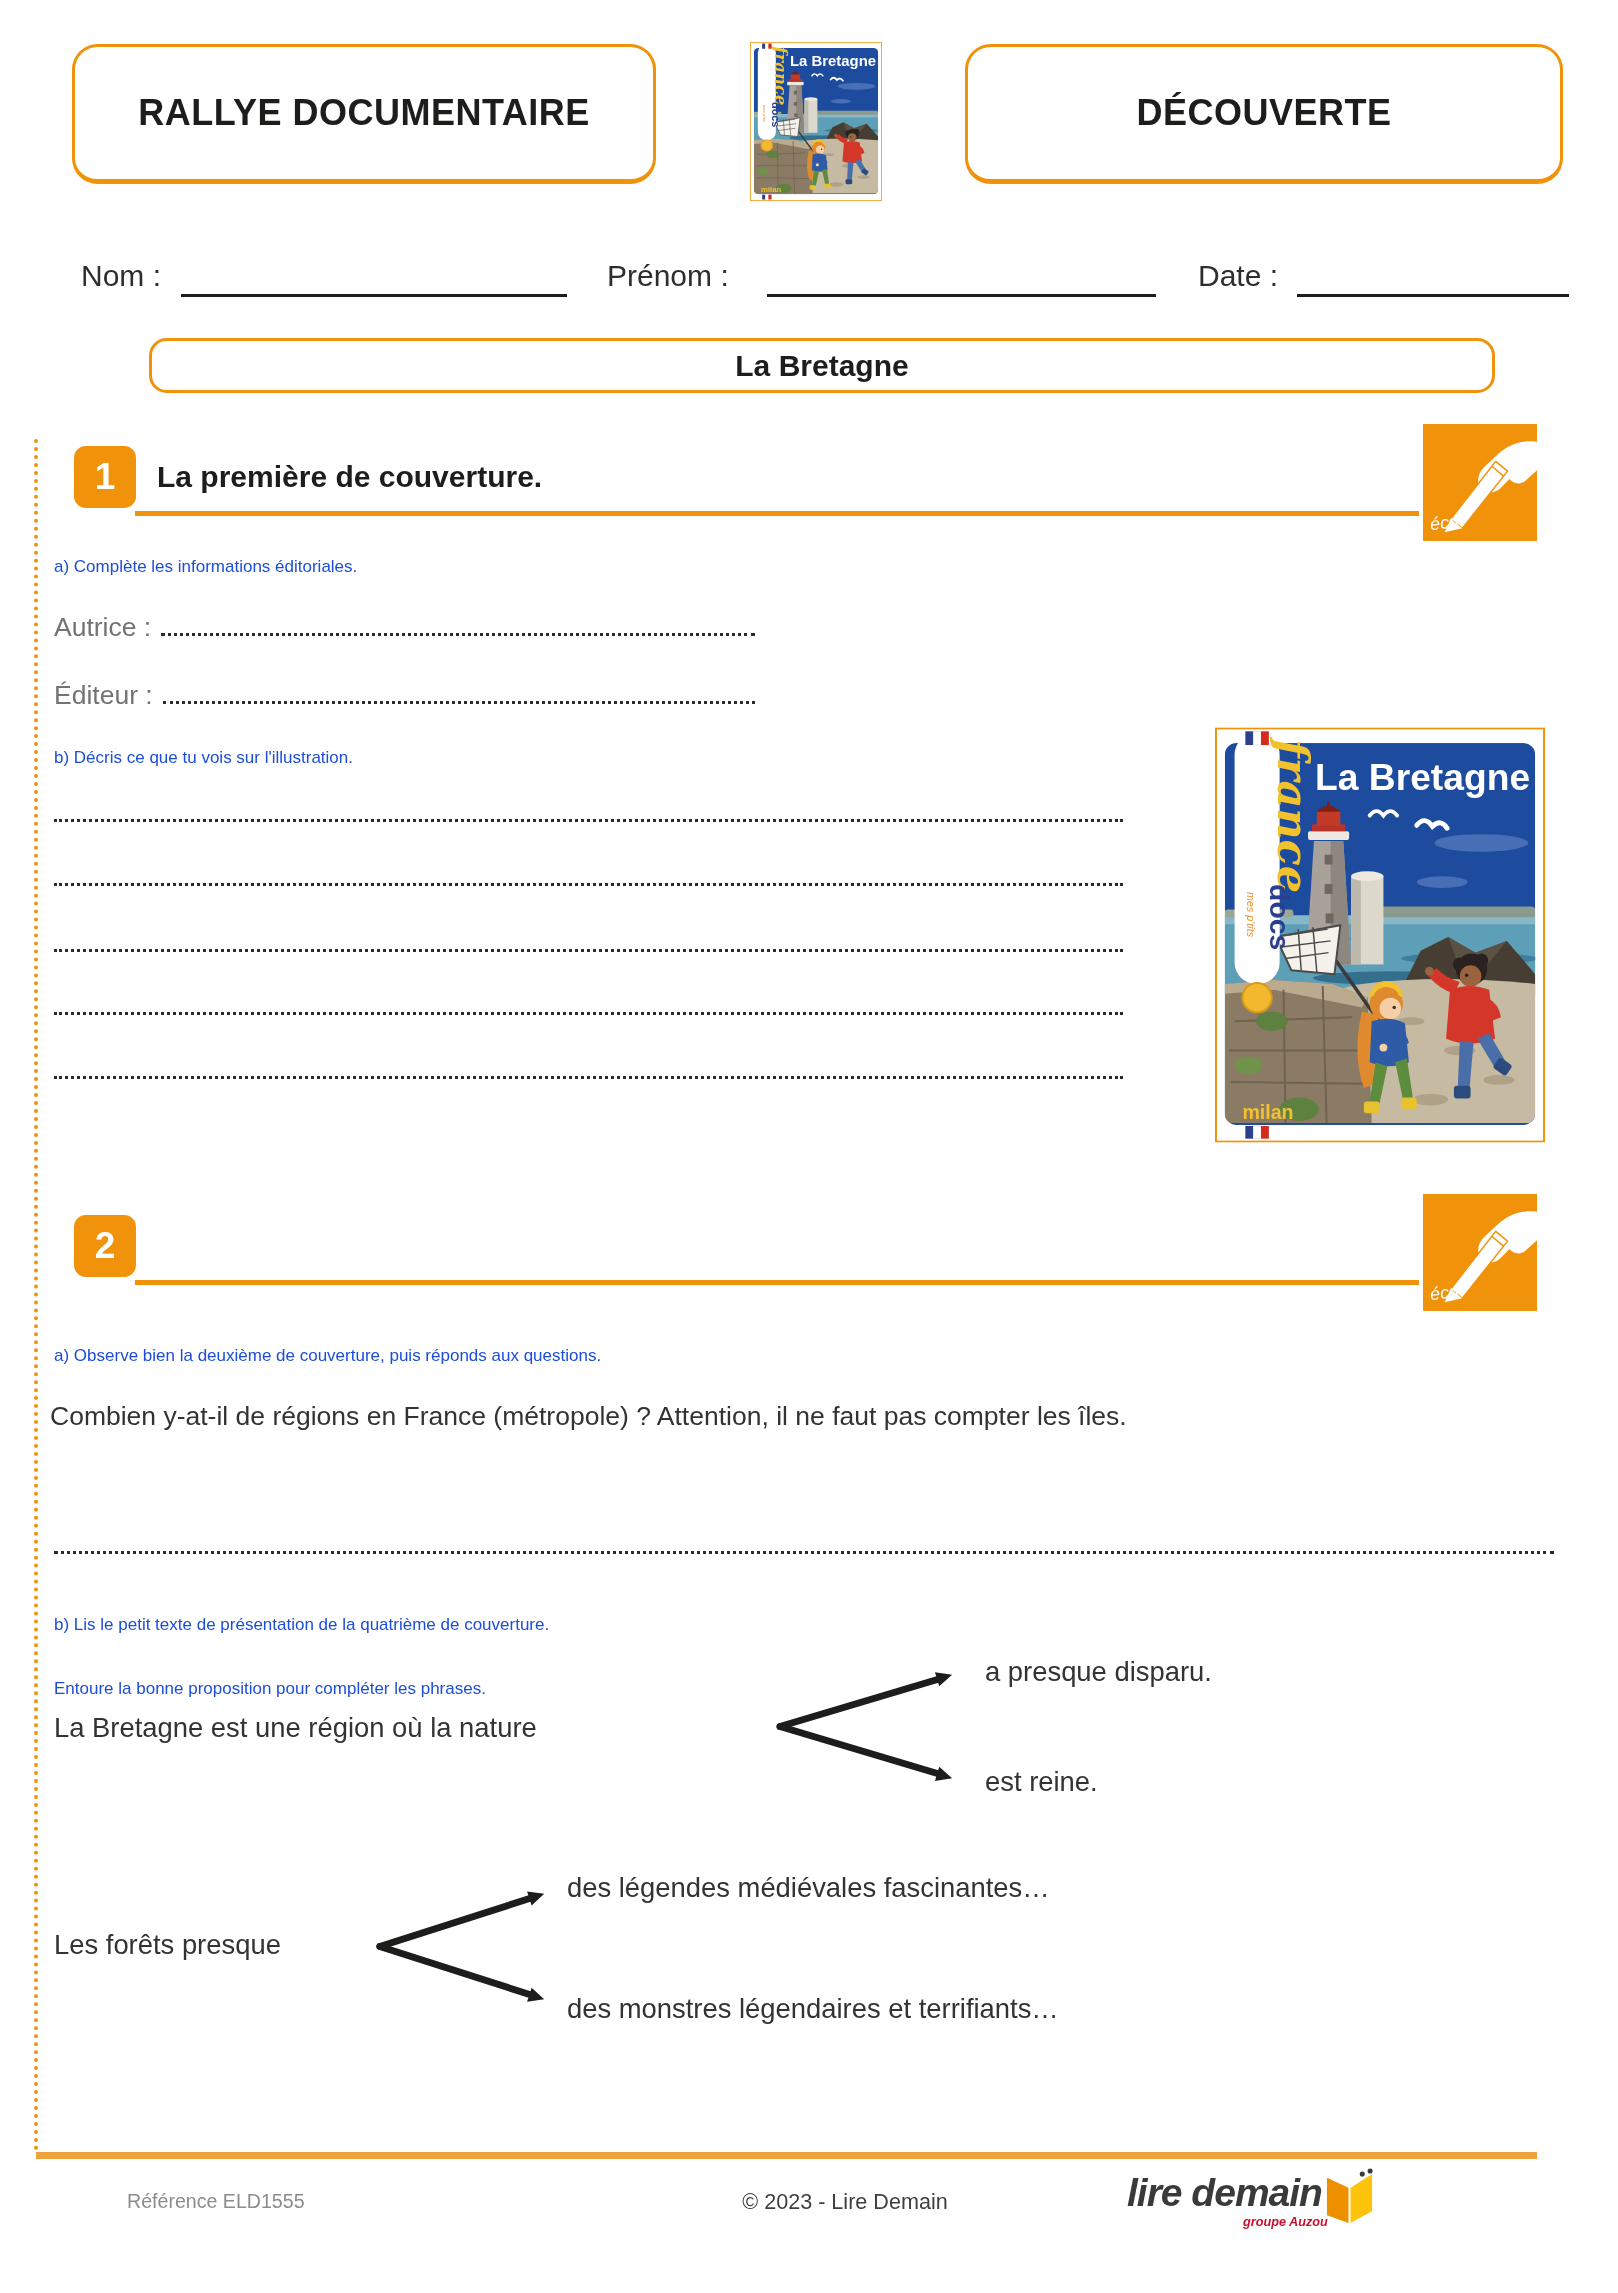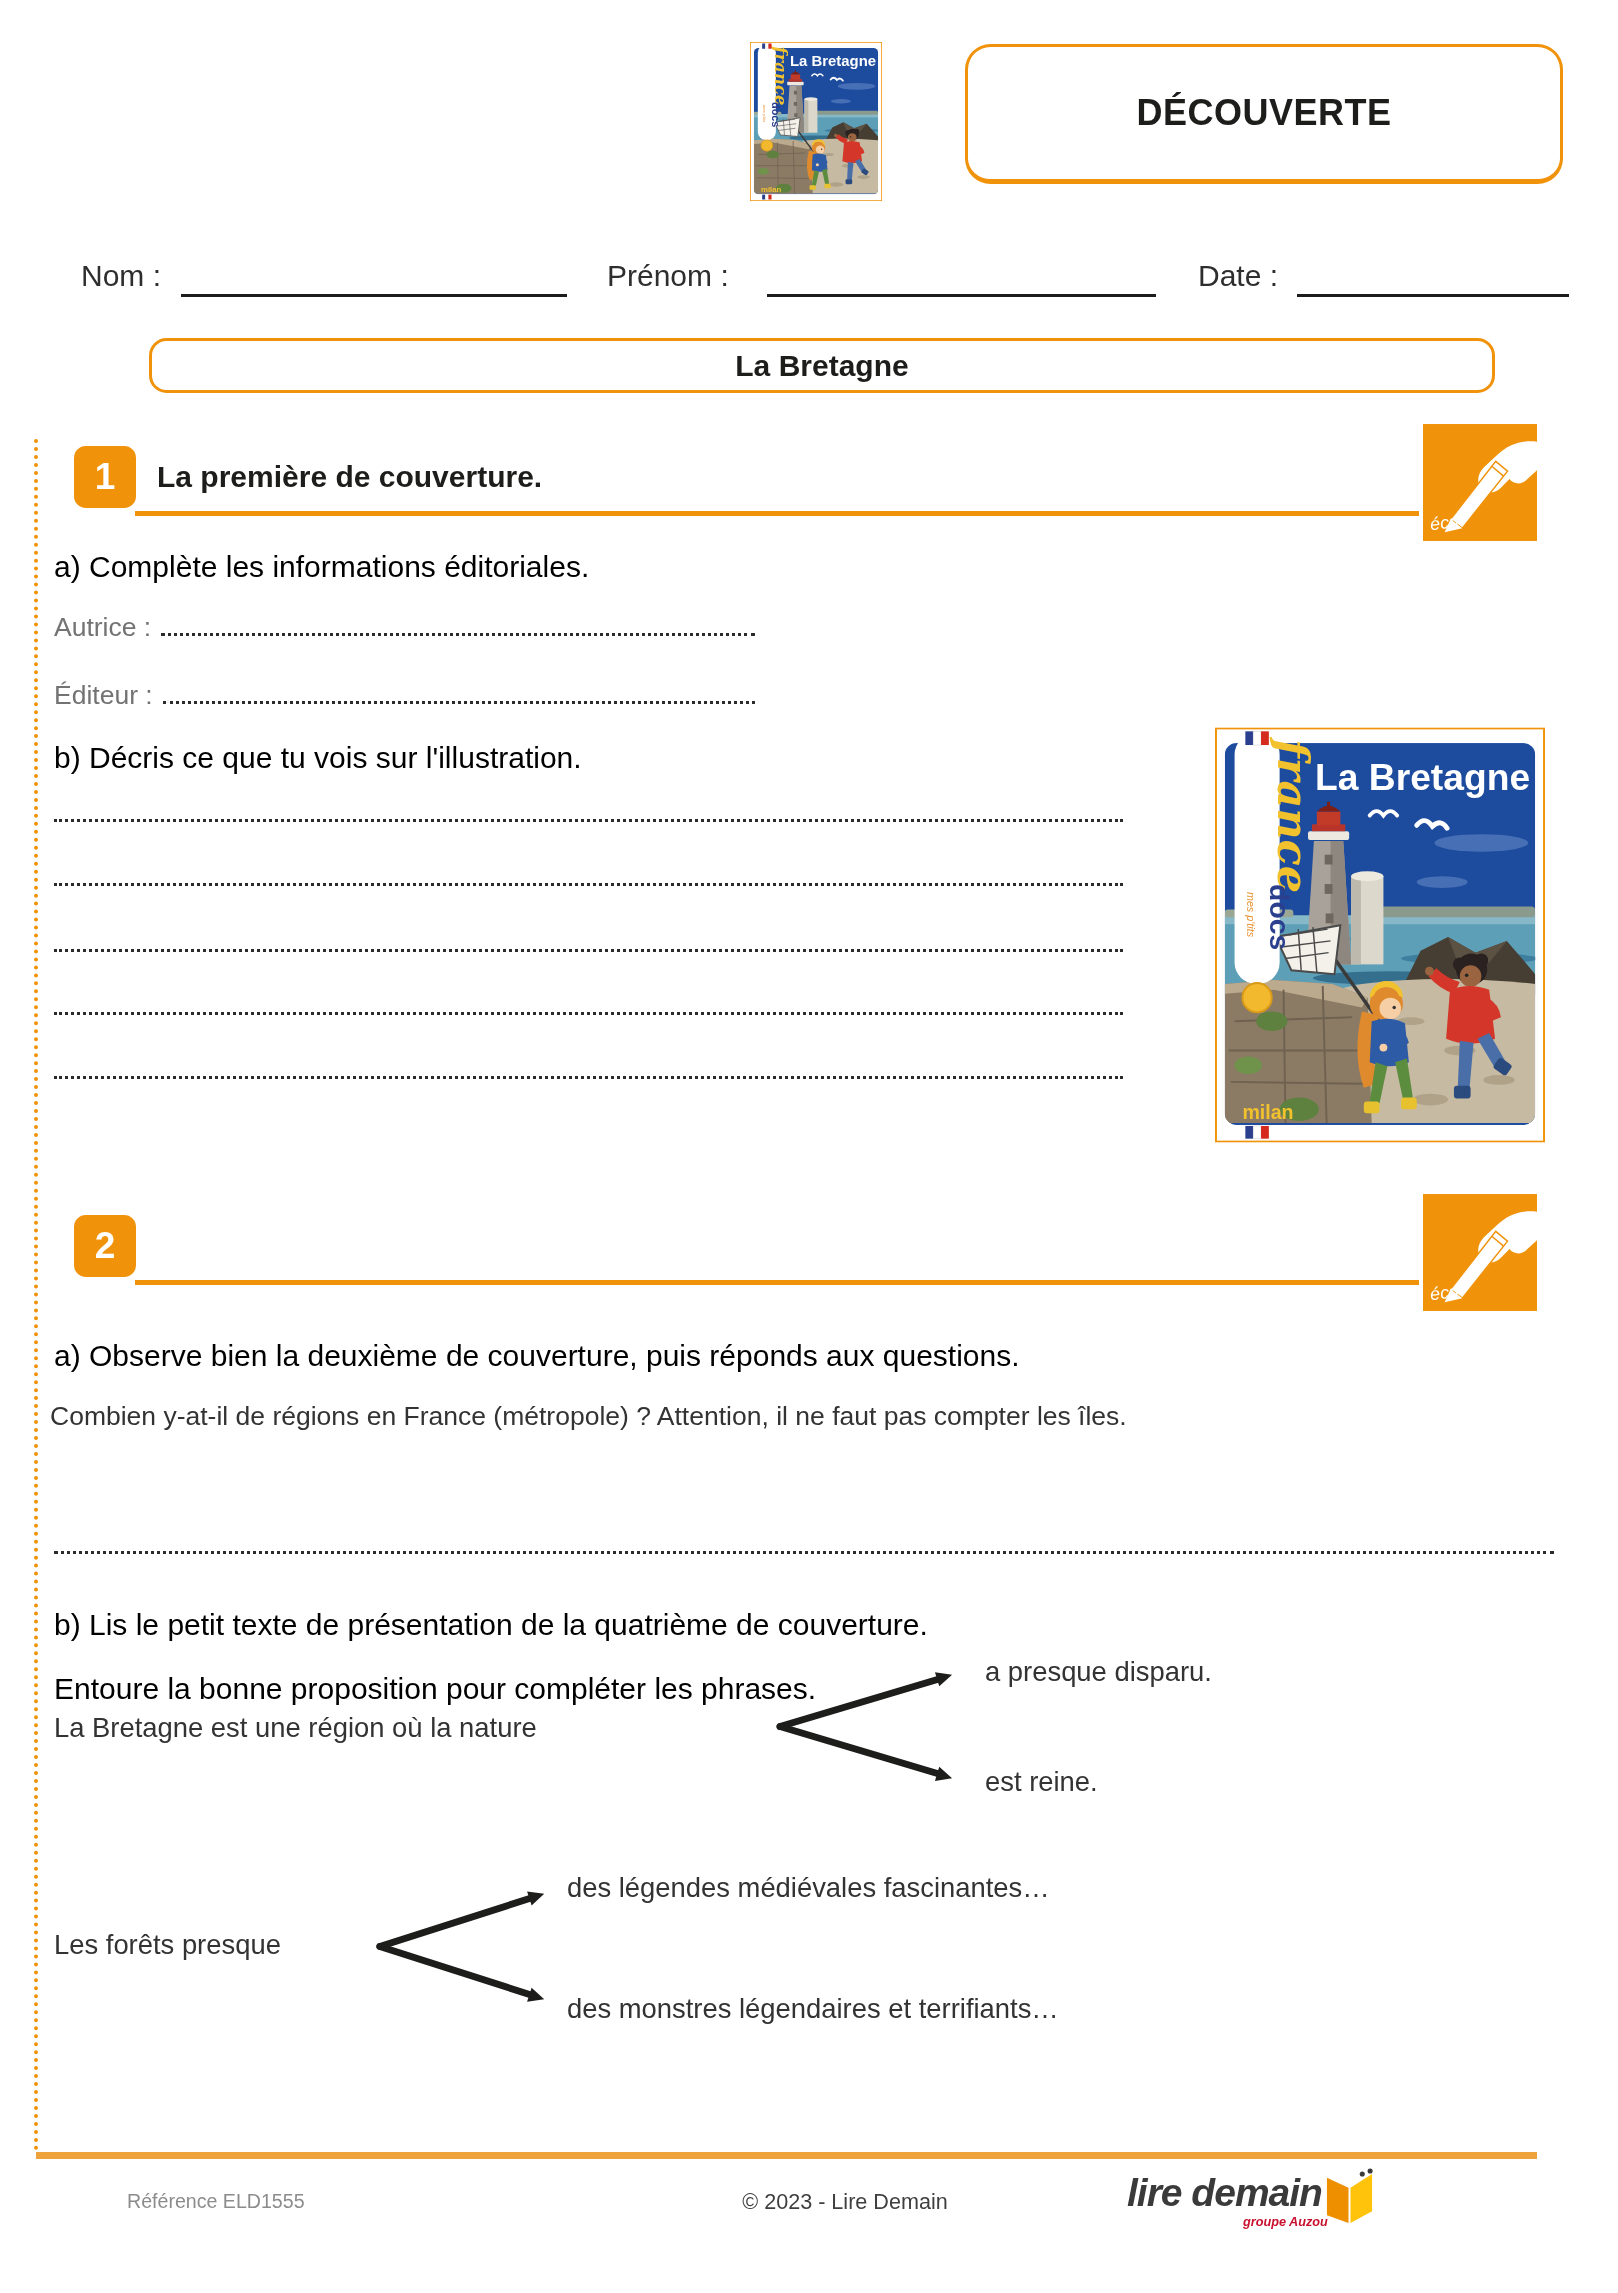--- a/index.html
+++ b/index.html
@@ -23,21 +23,21 @@
   
   .left-dotted{width:0;border-left:4.9px dotted var(--orange,#F0930B);}
   .bottom-bar{background:var(--orange_bar,#EDA23B);}
 
   
   .num-square{width:62px;height:62px;border-radius:11.8px;background:var(--orange,#F0930B);
               display:flex;align-items:center;justify-content:center;color:#fff;font-weight:bold;font-size:37px;}
   .sec-title{font-weight:bold;font-size:30px;color:var(--ink,#1D1D1B);line-height:62px;white-space:nowrap;}
   .sec-rule{height:4.9px;background:var(--orange,#F0930B);}
 
-  .q{font-size:30px;line-height:39px;color:#000000;white-space:nowrap;}
+  .q{font-size:17px;line-height:39px;color:#1d4ed8;white-space:nowrap;}
   .qwrap{font-size:26.5px;line-height:40px;color:#333333;}
 
   .field-row{display:flex;align-items:flex-end;font-size:26.5px;color:#737373;}
   .field-row .lbl{white-space:nowrap;margin-right:9.8px;line-height:31px;}
   .field-row .dots{flex:1;height:0;border-bottom:3.9px dotted #2B2B2B;margin-bottom:6.9px;}
 
   .ans-line{height:0;border-top:3.9px dotted #2B2B2B;}
 
   .choice-stem,.choice-option{font-size:27.4px;color:#333333;white-space:nowrap;line-height:33px;text-align:right;}
 
@@ -160,20 +160,23 @@
     <path d="M77,40 q-9,2 -13,11 q-2,7 5,9 q9,1 13,-7 q3,-9 -5,-13" fill="#ffffff"></path>
     <polygon points="28,97 74,38 86,48 40,106" fill="#ffffff" stroke="#F0930B" stroke-width="1.5"></polygon>
     <polygon points="28,97 40,106 22,110" fill="#ffffff"></polygon>
     <line x1="70" y1="43" x2="82" y2="53" stroke="#F0930B" stroke-width="1.5"></line>
     <text x="8" y="108" font-size="18" font-style="italic" fill="#ffffff" transform="rotate(-6 8 108)">écri</text>
   </symbol>
 </svg>
 
 <div class="page">
 
+  <div class="abs badge" style="left:72px;top:44px;width:578px;height:132px;">
+    <span>RALLYE DOCUMENTAIRE</span>
+  </div>
   <svg class="abs" style="left:750px;top:42px;" width="132" height="159" viewBox="0 0 337 424" preserveAspectRatio="none">
     <use href="#cover"></use>
   </svg>
   <div class="abs badge" style="left:965px;top:44px;width:592px;height:132px;">
     <span>DÉCOUVERTE</span>
   </div>
 
   <div class="abs id-label" style="left:81px;top:259px;">Nom :</div>
   <div class="abs writeline" style="left:181px;top:294px;width:386px;"></div>
   <div class="abs id-label" style="left:607px;top:259px;">Prénom :</div>

